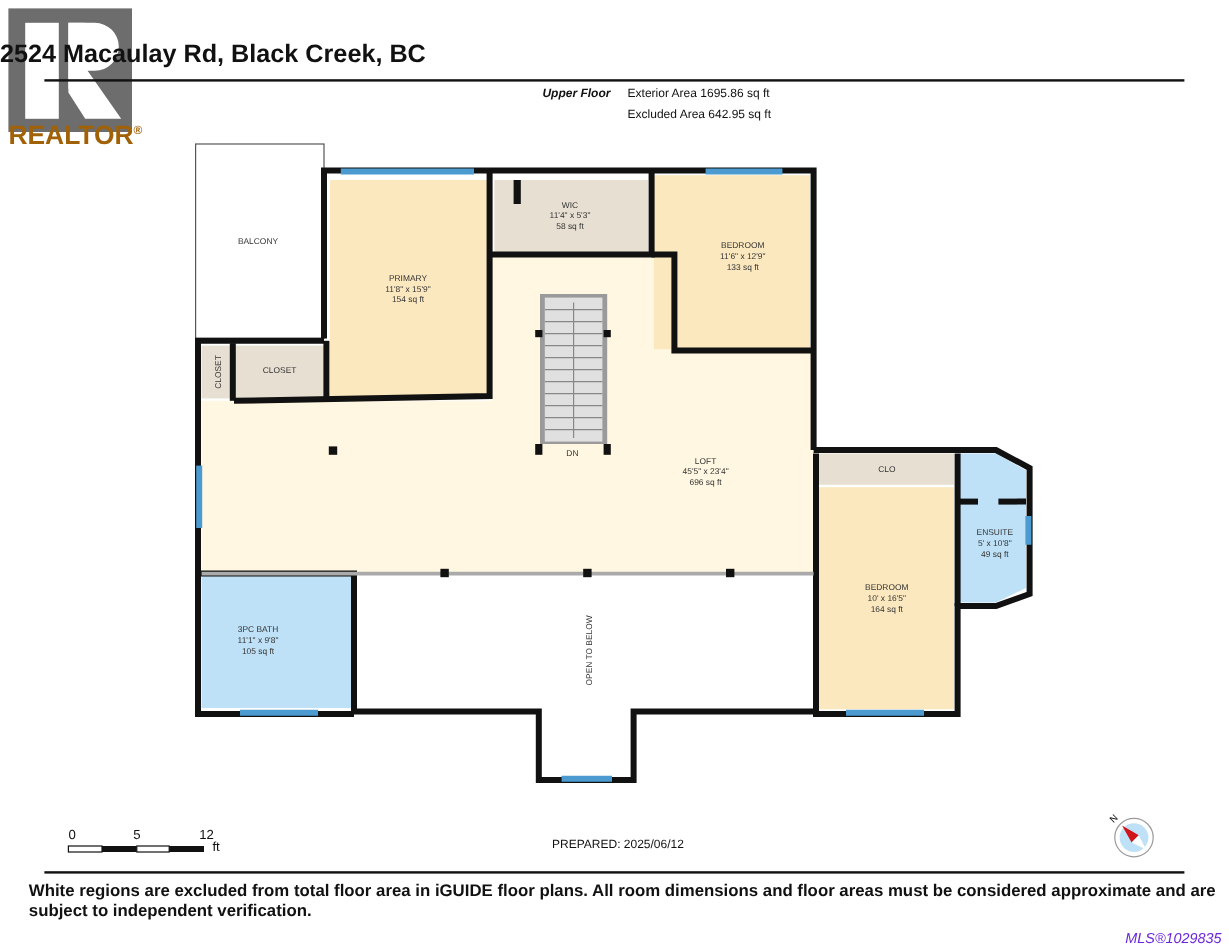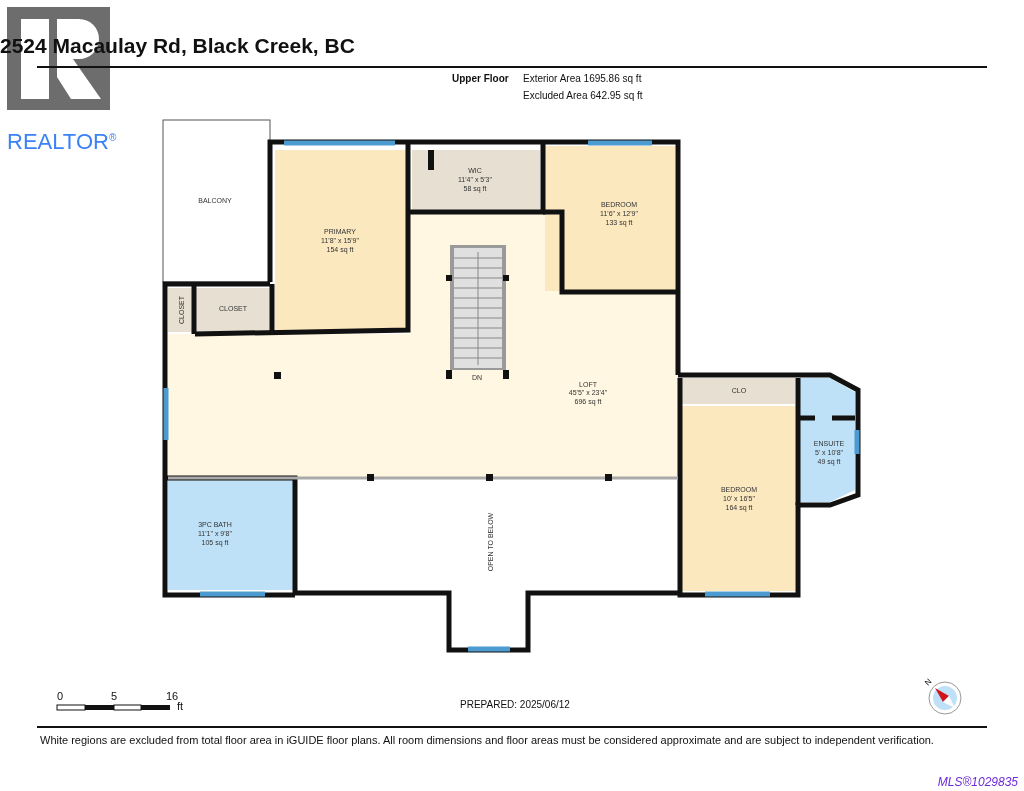--- a/index.html
+++ b/index.html
@@ -1,30 +1,30 @@
 <!DOCTYPE html>
 <html><head>
   <meta charset="utf-8">
   <style>
     html, body { margin: 0; padding: 0; background: #ffffff; }
     body { width: 1024px; height: 791px; position: relative; overflow: hidden; font-family: "Liberation Sans", sans-serif; color: #111; }
     .logo { position: absolute; left: 7px; top: 7px; width: 103px; height: 103px; background: #6d6d6d; }
-    .logo-word { position: absolute; left: 7px; top: 129px; font-size: 22px; color: #3b82f6; letter-spacing: 0px; font-family: "Liberation Sans", sans-serif; }
+    .logo-word { position: absolute; left: 7px; top: 100px; font-size: 22px; color: #a16207; letter-spacing: 0px; font-family: "Liberation Sans", sans-serif; font-weight: bold; }
     .logo-word sup { font-size: 10px; }
     .title { position: absolute; left: 0; top: 34px; width: 1024px; text-align: left; font-size: 21px; font-weight: bold; }
     .title-rule { position: absolute; left: 37px; top: 66px; width: 950px; height: 2px; background: #111; }
-    .floor-name { position: absolute; left: 452px; top: 73px; font-size: 10px; font-weight: bold; }
+    .floor-name { position: absolute; left: 452px; top: 73px; font-size: 10px; font-weight: bold; font-style: italic; }
     .area-line { position: absolute; left: 523px; font-size: 10px; text-align: right; }
     .plan { position: absolute; left: 0; top: 0; }
     .room-label { font-family: "Liberation Sans", sans-serif; font-size: 7px; fill: #333; text-anchor: middle; }
     .scale-wrap { position: absolute; left: 55px; top: 690px; width: 140px; height: 24px; }
     .scale-num { position: absolute; top: 0; font-size: 11px; }
     .prepared { position: absolute; left: 460px; top: 699px; font-size: 10px; }
     .bottom-rule { position: absolute; left: 37px; top: 726px; width: 950px; height: 2px; background: #111; }
-    .disclaimer { position: absolute; left: 40px; top: 734px; font-size: 11px; }
+    .disclaimer { position: absolute; left: 24px; top: 734px; font-size: 14px; font-weight: bold; }
     .mls { position: absolute; right: 6px; top: 775px; font-size: 12px; color: #6d28d9; font-style: italic; }
     .compass { position: absolute; left: 918px; top: 674px; width: 50px; height: 45px; }
   </style>
 </head>
 <body>
 
 <div class="logo">
   <svg width="103" height="103" viewBox="0 0 103 103">
     <rect x="14" y="12" width="28" height="80" fill="#fff"></rect>
     <path d="M50 12 h22 a20 20 0 0 1 0 40 h-6 l28 40 h-30 l-14 -22 z" fill="#fff"></path>
@@ -171,21 +171,21 @@
     <rect x="57" y="705" width="28" height="5" fill="#fff" stroke="#111" stroke-width="1"></rect>
     <rect x="85" y="705" width="29" height="5" fill="#111"></rect>
     <rect x="114" y="705" width="27" height="5" fill="#fff" stroke="#111" stroke-width="1"></rect>
     <rect x="141" y="705" width="29" height="5" fill="#111"></rect>
   </g>
 </svg>
 
 <div class="scale-wrap">
   <span class="scale-num" style="left:2px">0</span>
   <span class="scale-num" style="left:56px">5</span>
-  <span class="scale-num" style="left:111px">16</span>
+  <span class="scale-num" style="left:111px">12</span>
   <span class="scale-num" style="left:122px;top:10px">ft</span>
 </div>
 
 <div class="prepared">PREPARED: 2025/06/12</div>
 
 <div class="compass">
   <svg width="50" height="45" viewBox="0 0 50 45">
     <circle cx="27" cy="24" r="16" fill="#fff" stroke="#999" stroke-width="1"></circle>
     <circle cx="27" cy="24" r="12" fill="#bfe1f7"></circle>
     <polygon points="17,14 31,22 25,28" fill="#d0141a"></polygon>

